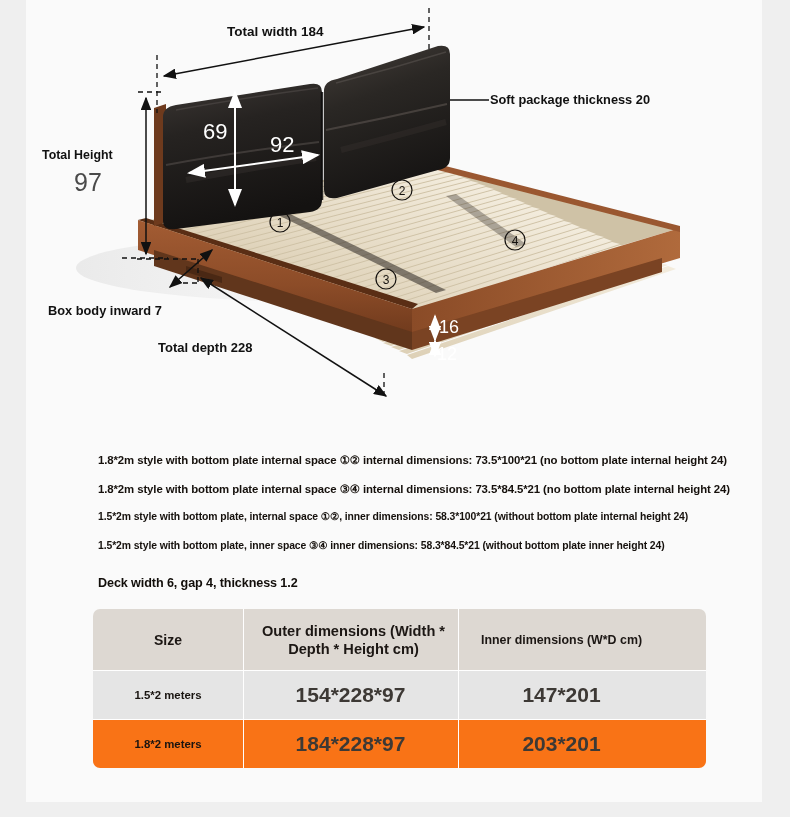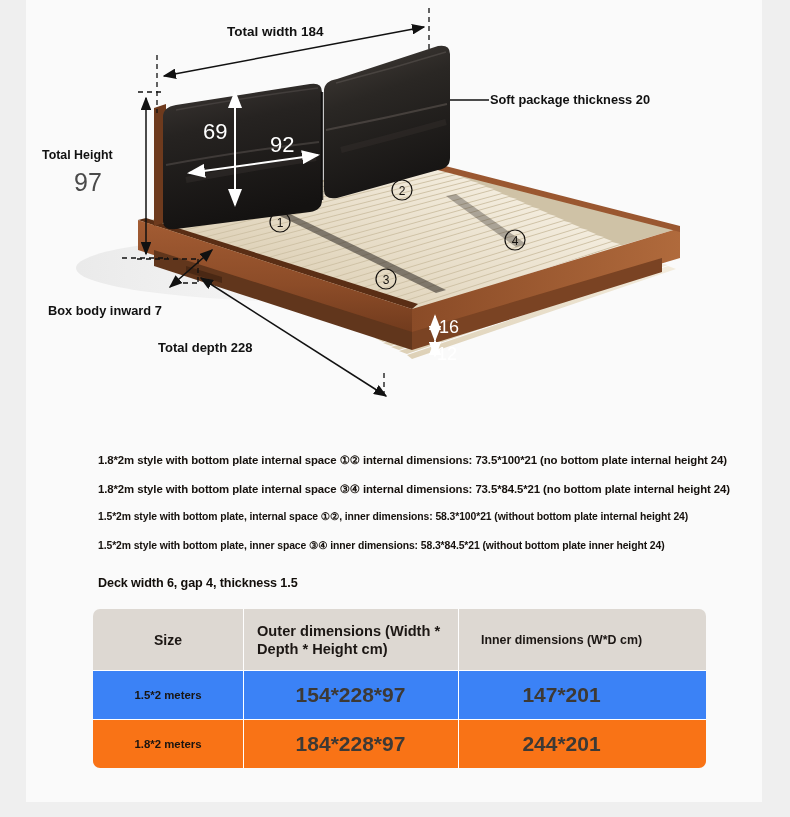--- a/index.html
+++ b/index.html
@@ -35,34 +35,34 @@
   }
 
   
   .table{
     position:absolute;left:67px;top:609px;width:613px;
     border-radius:7px;overflow:hidden;
     box-shadow:0 0 0 0 rgba(0,0,0,0);
   }
   .trow{display:flex;width:100%;}
   .trow.head{background:#ddd8d2;height:61px;}
-  .trow.r1{background:#3b82f6;height:49px;}
+  .trow.r1{background:#e5e5e5;height:49px;}
   .trow.r2{background:#f97316;height:49px;}
   .tcell{
     display:flex;align-items:center;justify-content:center;
     text-align:center;box-sizing:border-box;padding:0 8px;
   }
   .c1{width:150px;}
   .c2{width:215px;}
   .c3{width:207px;}
   .trow.head .tcell{
     font-weight:bold;color:#1c1714;
   }
   .trow.head .c1{font-size:14px;}
-  .trow.head .c2{font-size:14.6px;line-height:18px;text-align:left;justify-content:flex-start;padding-left:14px;}
+  .trow.head .c2{font-size:14.6px;line-height:18px;text-align:center;justify-content:flex-start;padding-left:14px;}
   .trow.head .c3{font-size:12.4px;}
   .trow.r1 .tcell,.trow.r2 .tcell{color:#3b3632;}
   .trow.r1 .c1,.trow.r2 .c1{font-size:11.4px;font-weight:bold;color:#191410;}
   .trow.r1 .c2,.trow.r2 .c2,.trow.r1 .c3,.trow.r2 .c3{font-size:21px;font-weight:700;color:#3d3935;}
   .vsep{box-shadow:inset 1px 0 0 #ffffff;}
   .hsep{box-shadow:inset 0 1px 0 #ffffff;}
   .trow.r1 .vsep{box-shadow:inset 1px 0 0 #ffffff;}
 </style>
 </head>
 <body>
@@ -237,35 +237,35 @@
        <text x="489" y="245" text-anchor="middle" font-family="Liberation Sans, sans-serif" font-size="12" fill="#15120f">4</text>
      </g>
    </svg>
   </div>
 
   <div class="specs">
     <div class="spec-line big">1.8*2m style with bottom plate internal space ①② internal dimensions: 73.5*100*21 (no bottom plate internal height 24)</div>
     <div class="spec-line big">1.8*2m style with bottom plate internal space ③④ internal dimensions: 73.5*84.5*21 (no bottom plate internal height 24)</div>
     <div class="spec-line small">1.5*2m style with bottom plate, internal space ①②, inner dimensions: 58.3*100*21 (without bottom plate internal height 24)</div>
     <div class="spec-line small">1.5*2m style with bottom plate, inner space ③④ inner dimensions: 58.3*84.5*21 (without bottom plate inner height 24)</div>
-    <div class="deck-line">Deck width 6, gap 4, thickness 1.5</div>
+    <div class="deck-line">Deck width 6, gap 4, thickness 1.2</div>
   </div>
 
   <div class="table">
     <div class="trow head">
       <div class="tcell c1">Size</div>
       <div class="tcell c2 vsep">Outer dimensions (Width * Depth * Height cm)</div>
       <div class="tcell c3 vsep">Inner dimensions (W*D cm)</div>
     </div>
     <div class="trow r1 hsep">
       <div class="tcell c1">1.5*2 meters</div>
       <div class="tcell c2 vsep">154*228*97</div>
       <div class="tcell c3 vsep">147*201</div>
     </div>
     <div class="trow r2 hsep">
       <div class="tcell c1">1.8*2 meters</div>
       <div class="tcell c2 vsep">184*228*97</div>
-      <div class="tcell c3 vsep">244*201</div>
+      <div class="tcell c3 vsep">203*201</div>
     </div>
   </div>
 
  </div>
 </div>
 
 </body></html>

